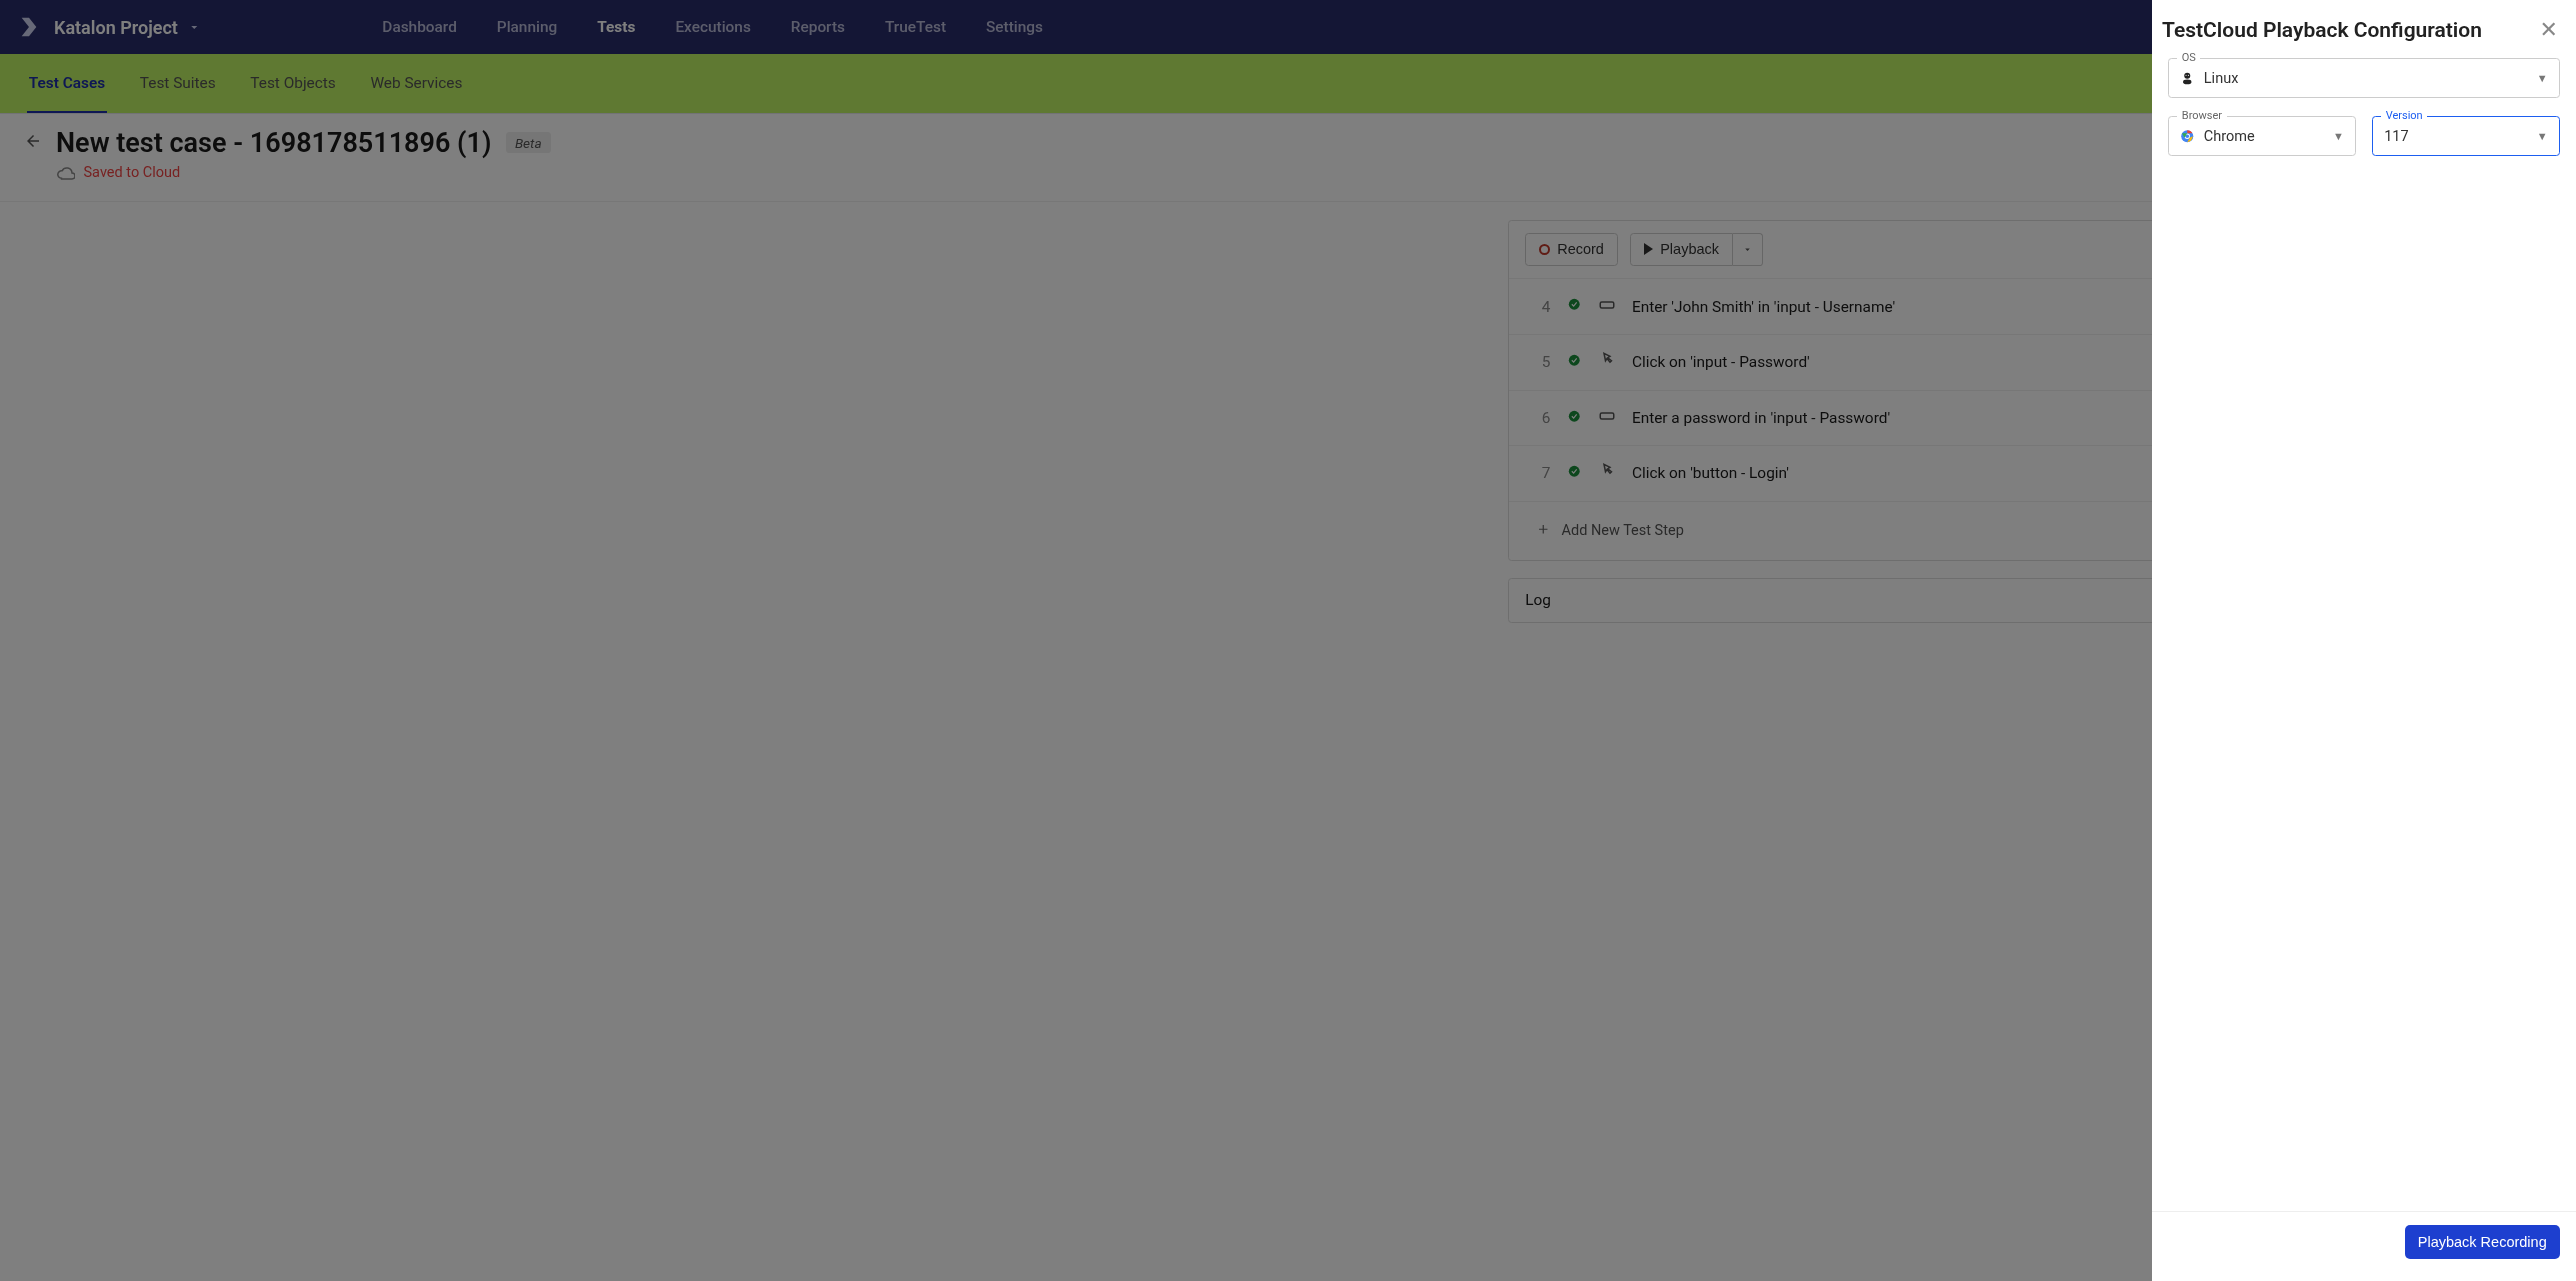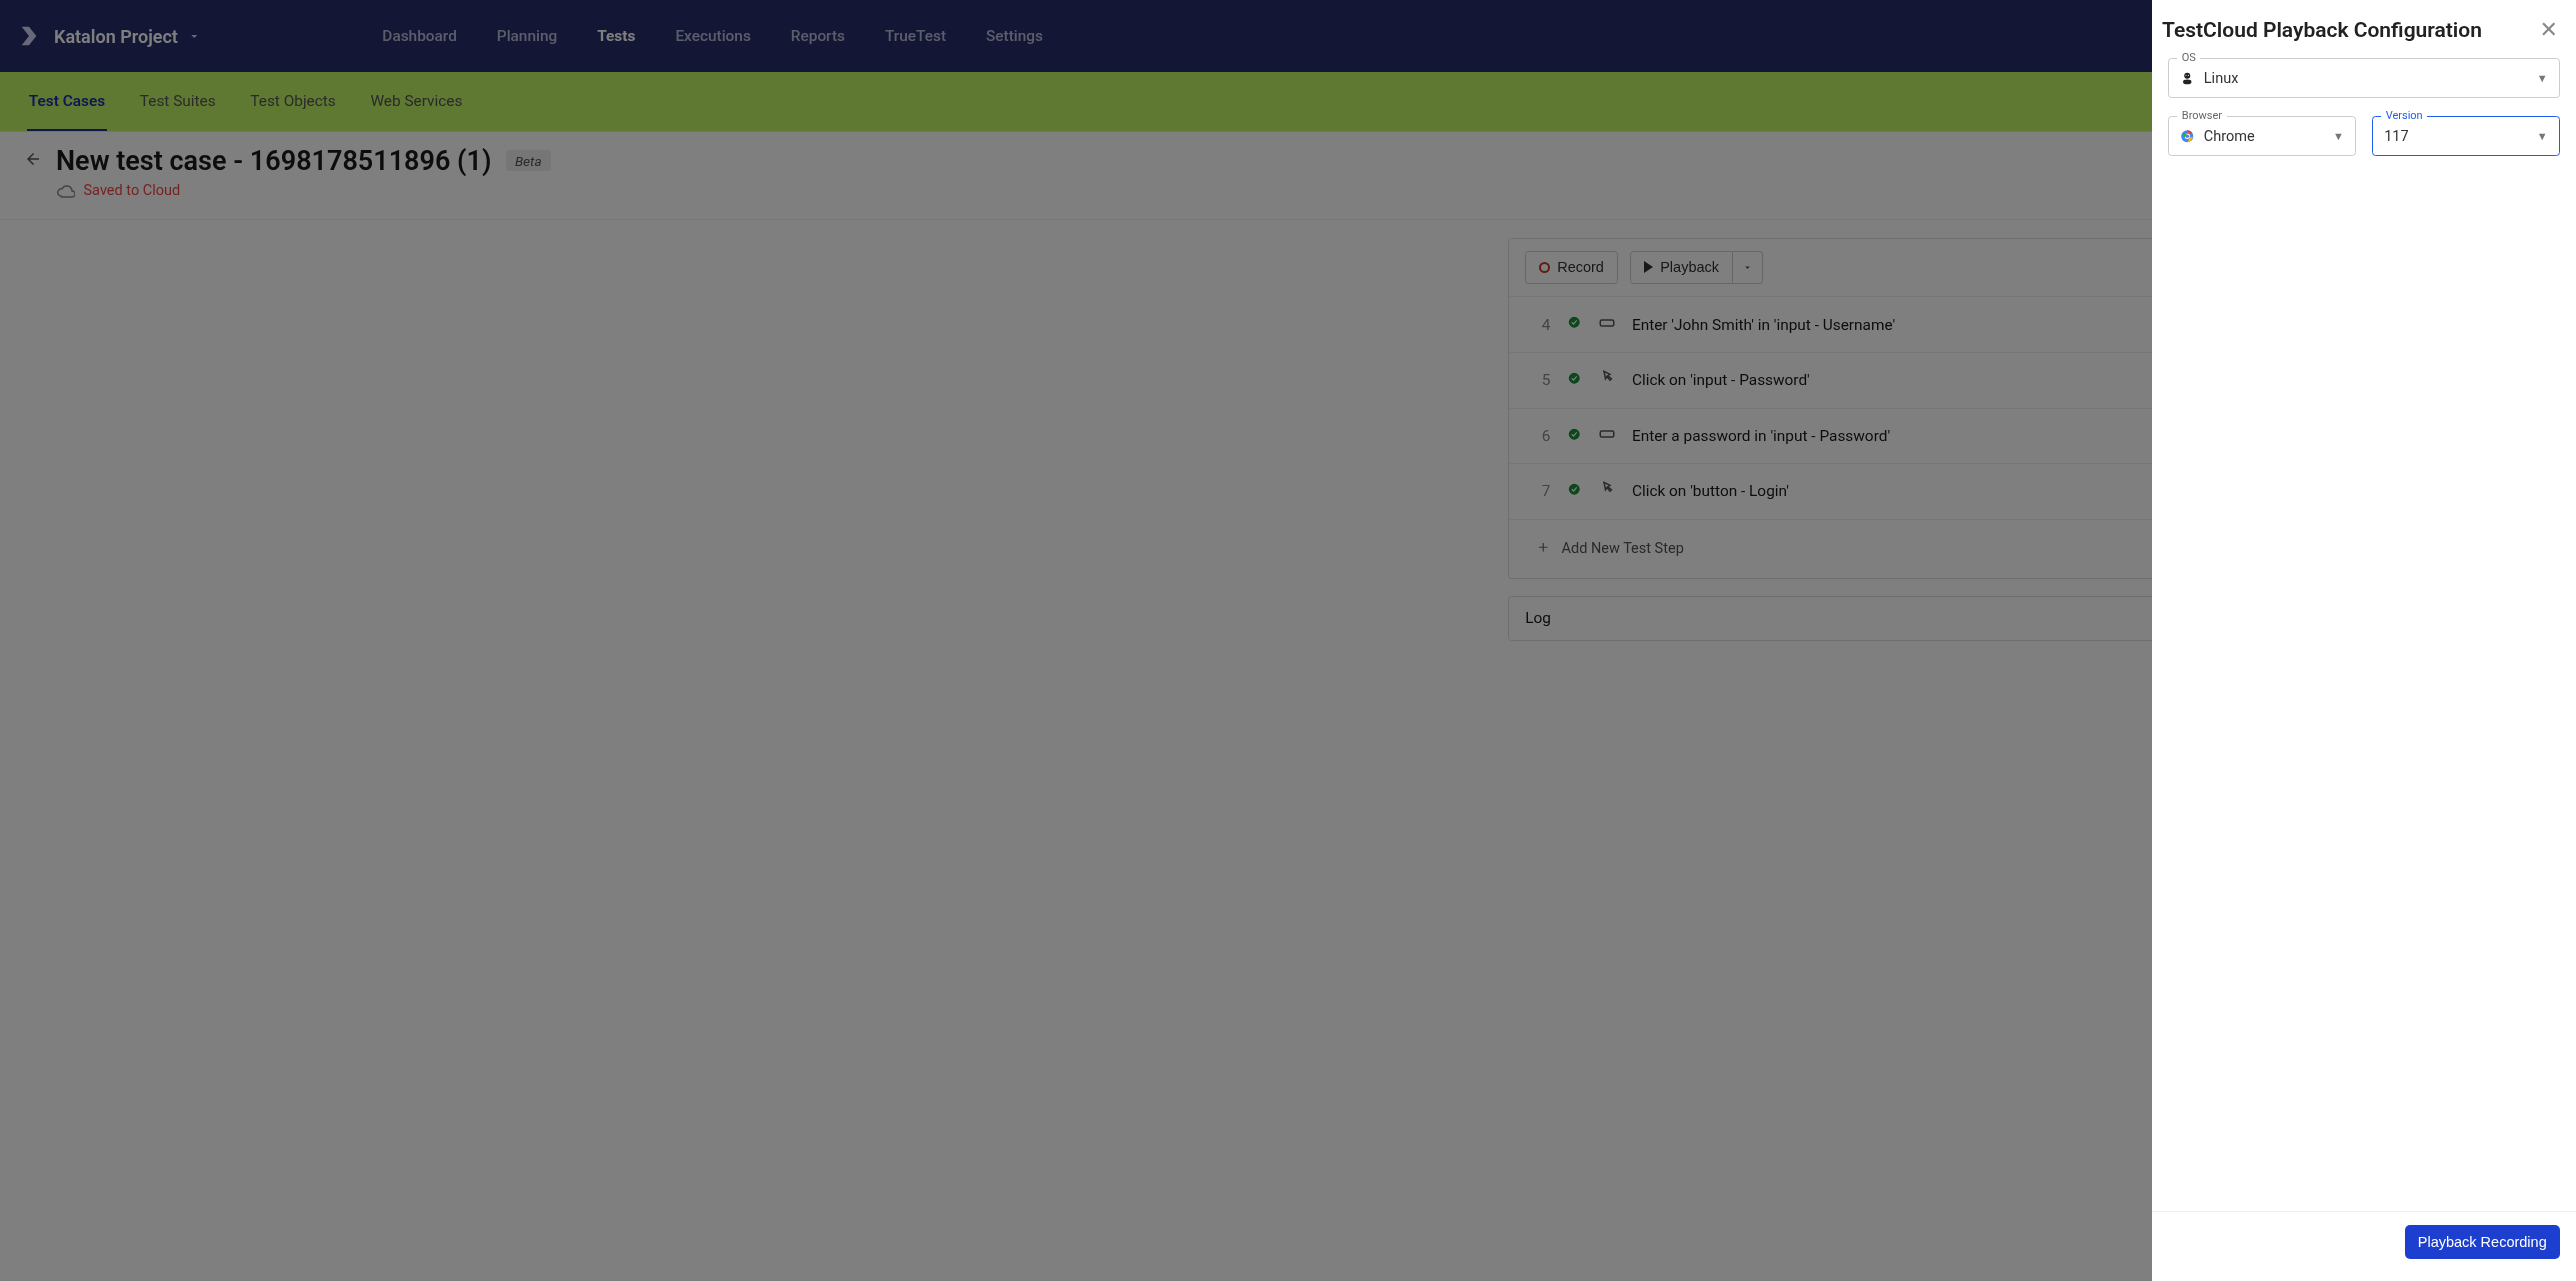--- a/index.html
+++ b/index.html
@@ -1,20 +1,20 @@
 <!DOCTYPE html>
 <html style="font-size:14.5px"><head>
 <meta charset="utf-8">
 <style>
   * { box-sizing: border-box; margin: 0; padding: 0; }
   html, body { width: 100%; height: 100%; font-family: -apple-system, BlinkMacSystemFont, "Segoe UI", Roboto, "Helvetica Neue", Arial, sans-serif; background:#fff; color:#1a1a1a; }
   body { overflow: hidden; }
 
   .topbar {
-    height: 72px;
+    height: 54px;
     background: #292d6b;
     display: flex;
     align-items: center;
     padding: 0 16.3px;
     color: #fff;
   }
   .logo {
     width: 25px; height: 25px; margin-right: 12.7px;
     display:flex; align-items:center; justify-content:center;
   }

